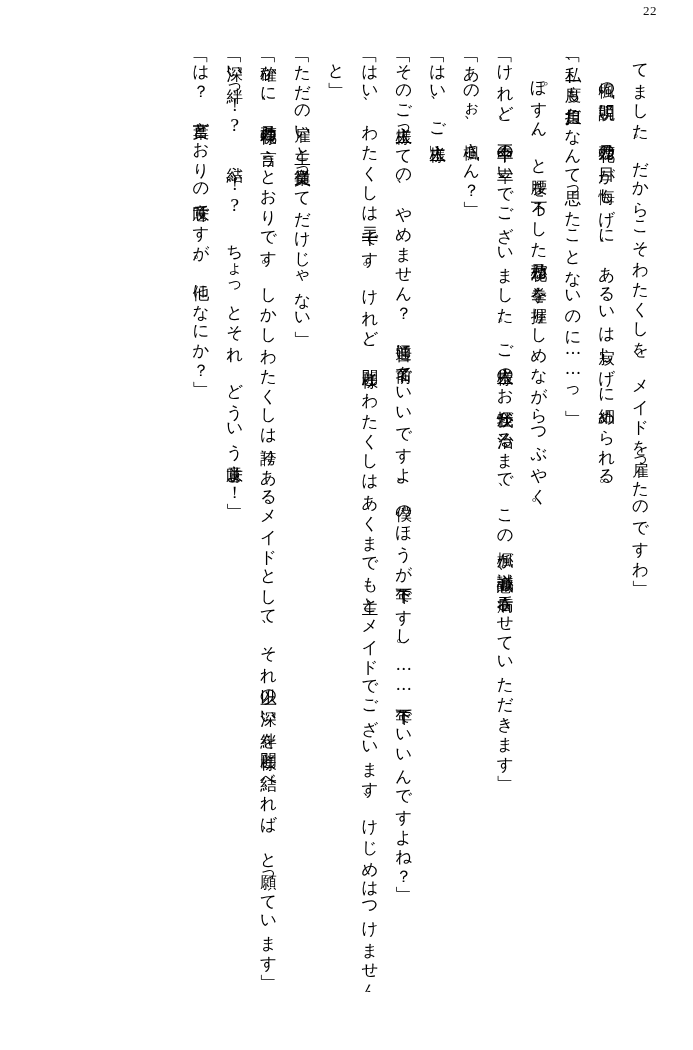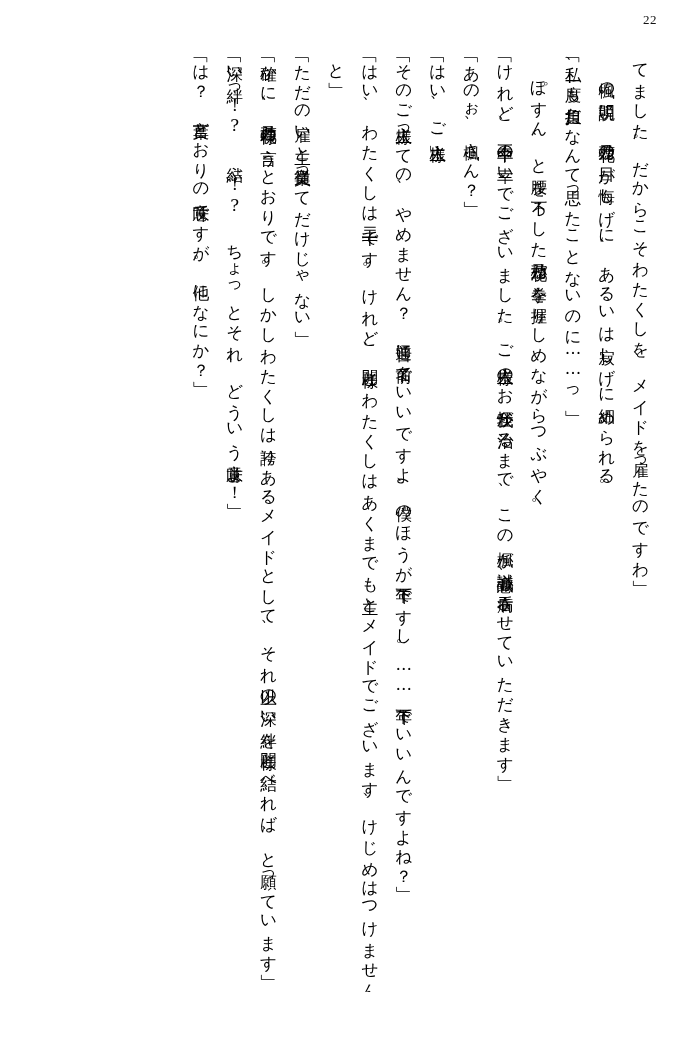--- a/index.html
+++ b/index.html
@@ -16,21 +16,21 @@
   }
   .page {
     position: relative;
     width: 693px;
     height: 1050px;
     background: #ffffff;
     box-sizing: border-box;
   }
   .page-number {
     position: absolute;
-    top: 12px;
+    top: 3px;
     right: 36px;
     font-size: 13px;
     font-family: "Liberation Serif", serif;
     color: #111111;
     letter-spacing: 0.5px;
   }
   .text-block {
     position: absolute;
     top: 52px;
     right: 36px;

